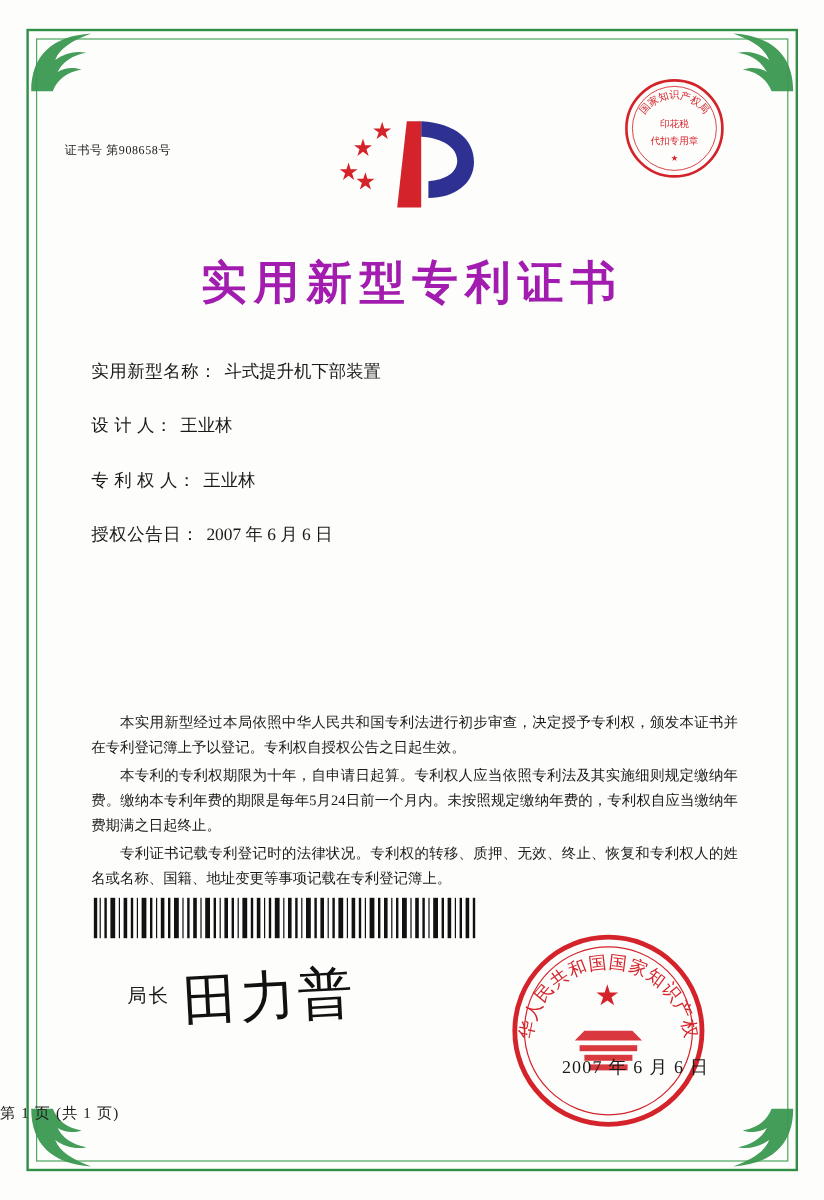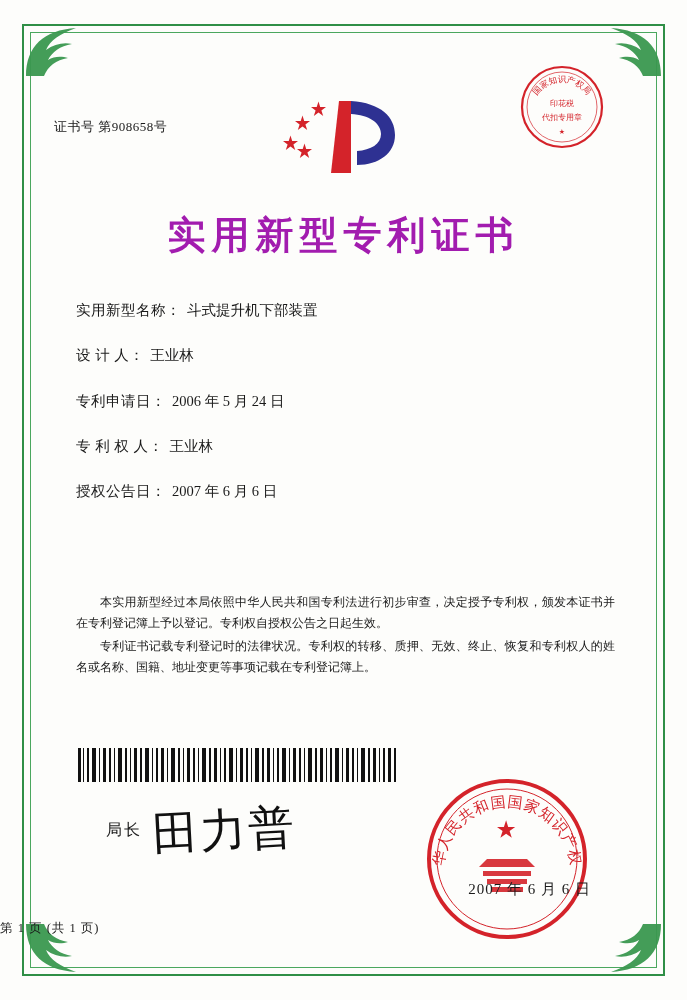--- a/index.html
+++ b/index.html
@@ -51,21 +51,21 @@
   .corner.tl { left: 24px;  top: 26px; }
   .corner.tr { right: 24px; top: 26px; transform: scaleX(-1); }
   .corner.bl { left: 24px;  bottom: 26px; transform: scaleY(-1); }
   .corner.br { right: 24px; bottom: 26px; transform: scale(-1,-1); }
 
   
   .cert-no {
     position: absolute;
     left: 54px;
     top: 118px;
-    font-size: 13px;
+    font-size: 10px;
     letter-spacing: .5px;
     white-space: nowrap;
   }
 
   .logo {
     position: absolute;
     left: 277px;
     top: 95px;
     width: 130px;
     height: 82px;
@@ -227,32 +227,30 @@
   <div class="title">实用新型专利证书</div>
 
   <div class="fields">
     <div class="field">
       <span class="lab">实用新型名称：</span><span class="val">斗式提升机下部装置</span>
     </div>
     <div class="field">
       <span class="lab">设  计  人：</span><span class="val">王业林</span>
     </div>
     <div class="field">
-      <span class="lab">专利申请日：</span><span class="val">2006 年 5 月 24 日</span>
-    </div>
-    <div class="field">
       <span class="lab">专 利 权 人：</span><span class="val">王业林</span>
     </div>
     <div class="field">
       <span class="lab">授权公告日：</span><span class="val">2007 年 6 月 6 日</span>
     </div>
   </div>
 
   <div class="body-text">
     <p>本实用新型经过本局依照中华人民共和国专利法进行初步审查，决定授予专利权，颁发本证书并在专利登记簿上予以登记。专利权自授权公告之日起生效。</p>
+    <p>本专利的专利权期限为十年，自申请日起算。专利权人应当依照专利法及其实施细则规定缴纳年费。缴纳本专利年费的期限是每年5月24日前一个月内。未按照规定缴纳年费的，专利权自应当缴纳年费期满之日起终止。</p>
     <p>专利证书记载专利登记时的法律状况。专利权的转移、质押、无效、终止、恢复和专利权人的姓名或名称、国籍、地址变更等事项记载在专利登记簿上。</p>
   </div>
 
   <svg class="barcode" viewBox="0 0 320 34" preserveAspectRatio="none">
     <g fill="#111">
       <rect x="0" y="0" width="3" height="34"></rect>
         <rect x="5" y="0" width="1" height="34"></rect>
       <rect x="9" y="0" width="2" height="34"></rect>
         <rect x="14" y="0" width="4" height="34"></rect>
       <rect x="21" y="0" width="1" height="34"></rect>

